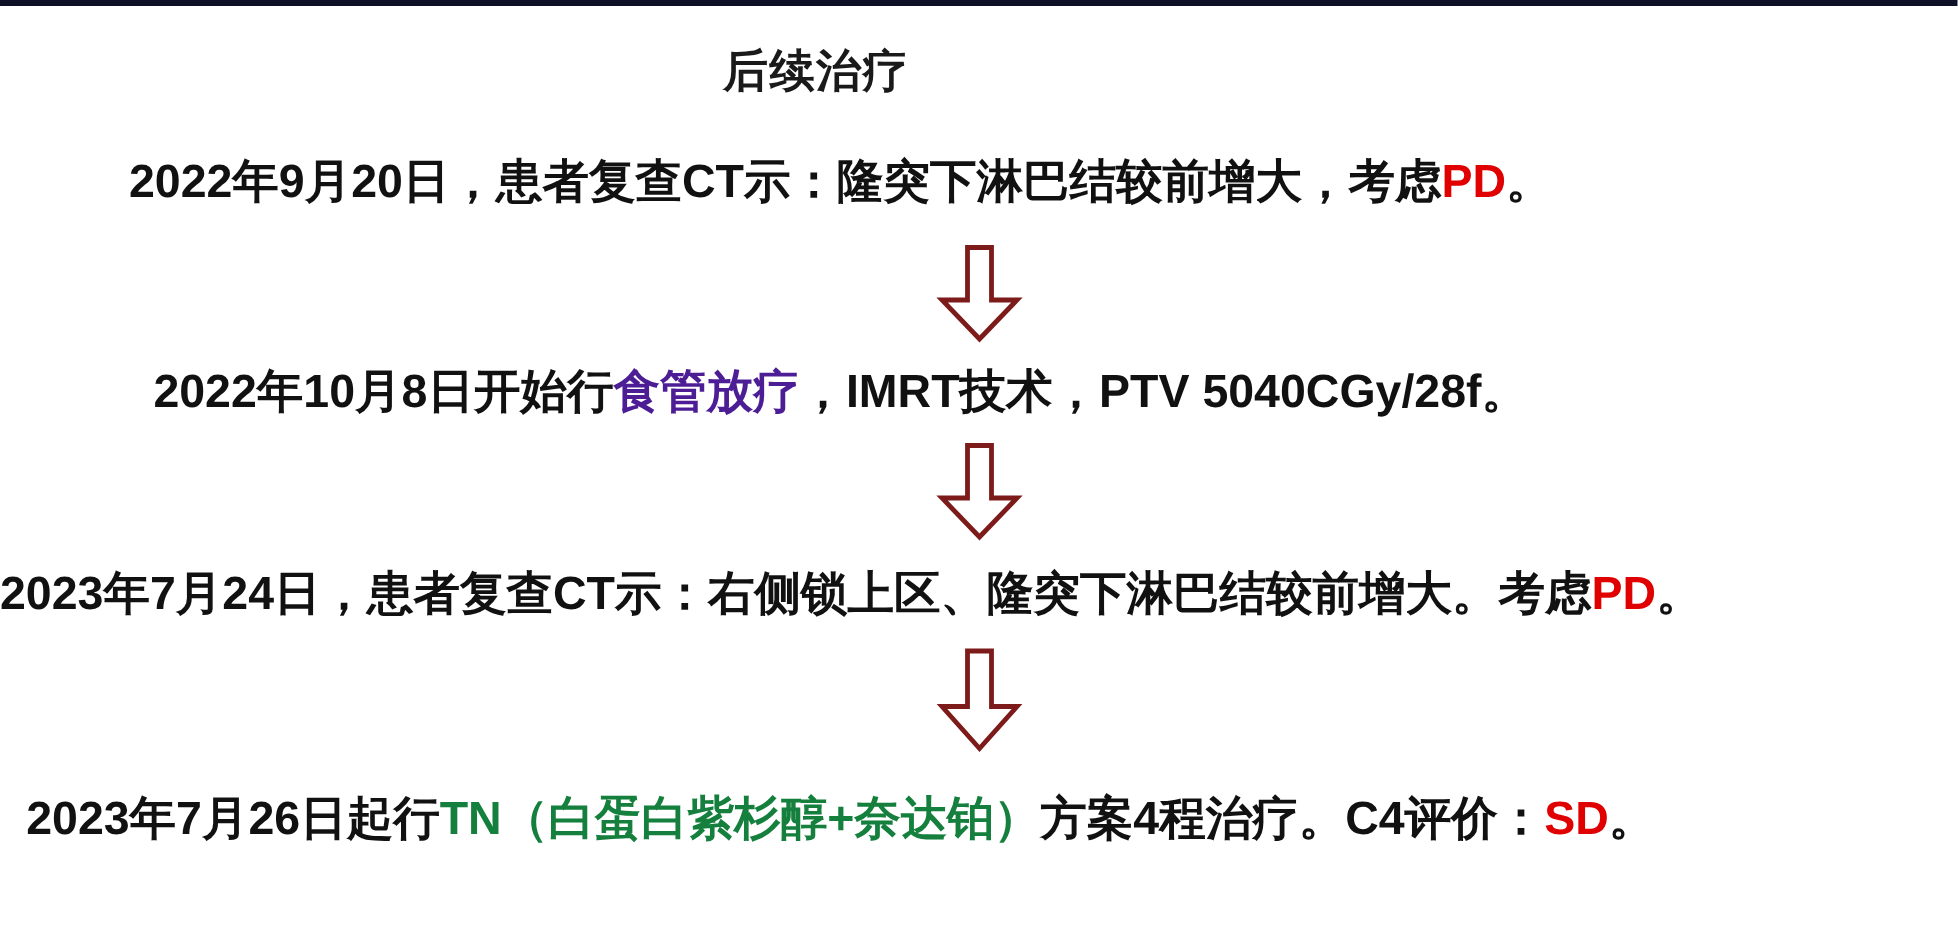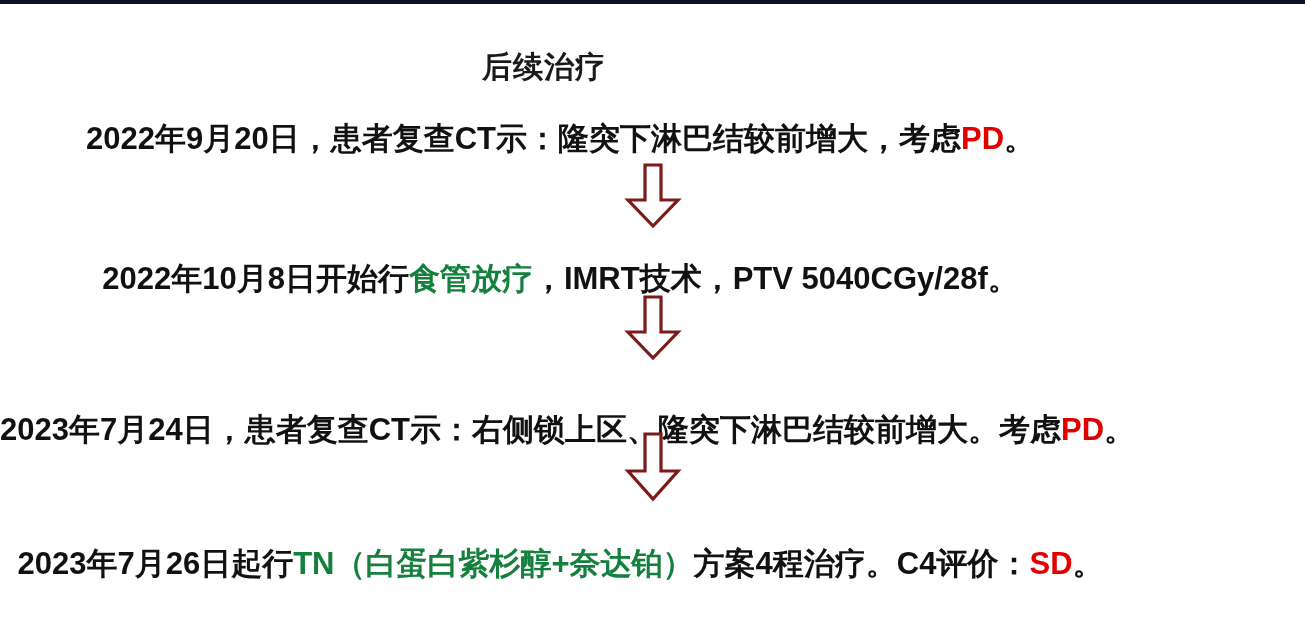--- a/index.html
+++ b/index.html
@@ -34,41 +34,39 @@
   #slide-title {
     position: absolute;
     top: 27px;
     left: 0;
     width: 1088px;
     text-align: center;
     font-size: 30px;
     font-weight: 700;
     color: #1a1a1a;
     letter-spacing: 1px;
-    margin-top: 20px;
   }
 
   .flow-line {
     position: absolute;
     width: 1121px;
     text-align: center;
     font-size: 31px;
     font-weight: 700;
     color: #111111;
     white-space: nowrap;
     letter-spacing: 0px;
-    margin-top: 18px;
   }
   .flow-line.l1 { top: 100px; }
   .flow-line.l2 { top: 240px; }
-  .flow-line.l3 { top: 391px; text-align: right; }
+  .flow-line.l3 { top: 375px; text-align: right; }
   .flow-line.l4 { top: 525px; }
 
   .hl-red   { color: #e00000; }
-  .hl-green { color: #15803d; text-align: center; }
+  .hl-green { color: #4c1d95; text-align: center; }
   .hl-blue  { color: #15803d; }
 
   .arrow-wrap {
     position: absolute;
     left: 0;
     width: 1305px;
     text-align: center;
     line-height: 0;
   }
   .arrow-wrap.a1 { top: 163px; }

